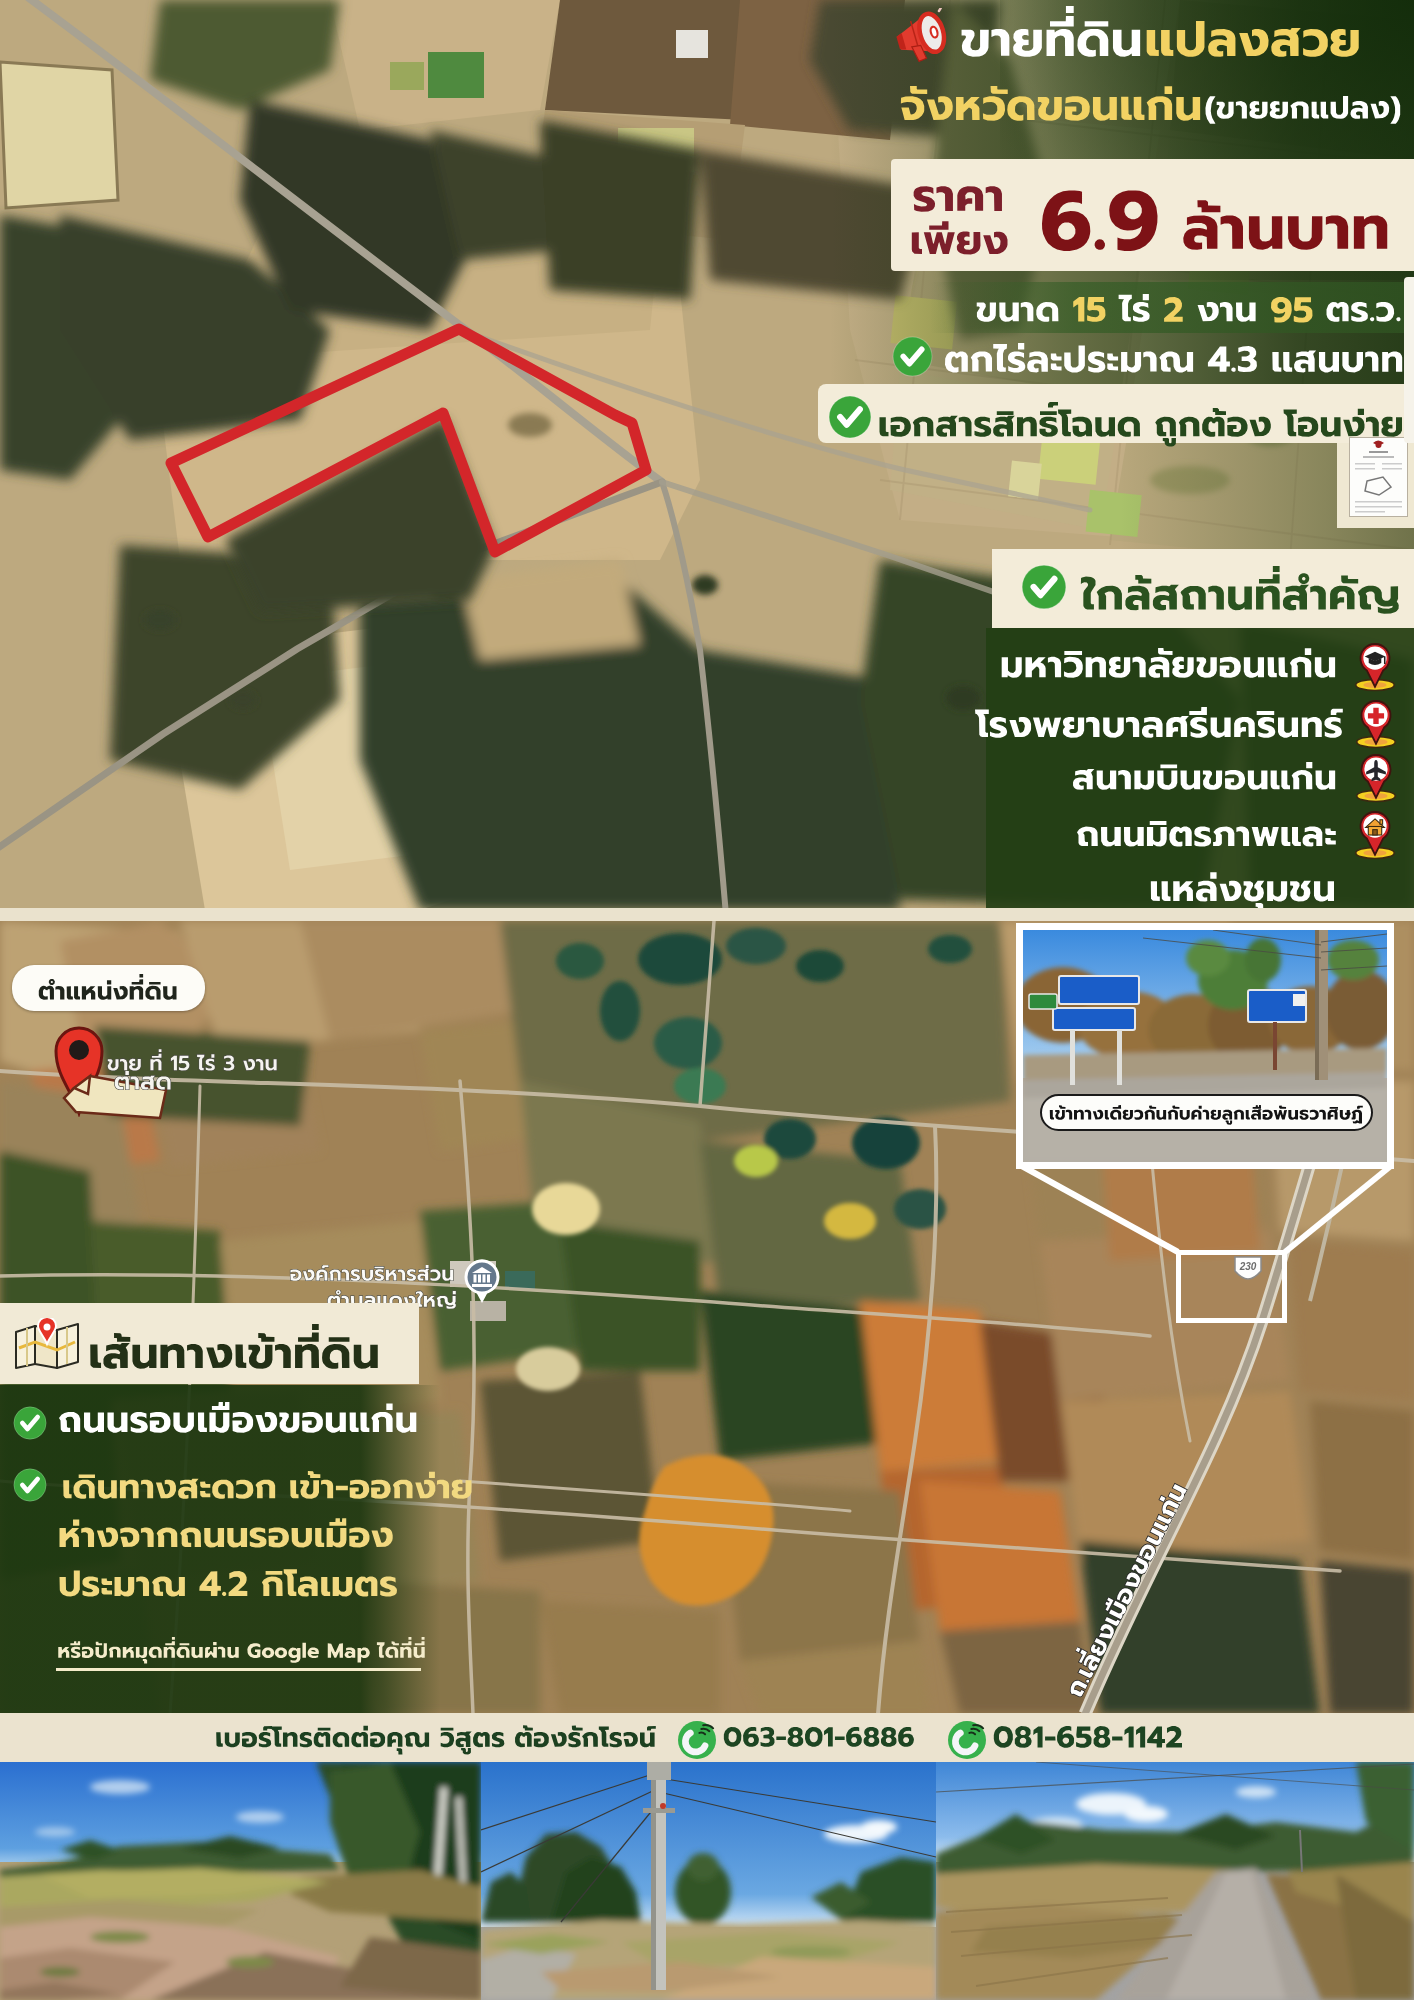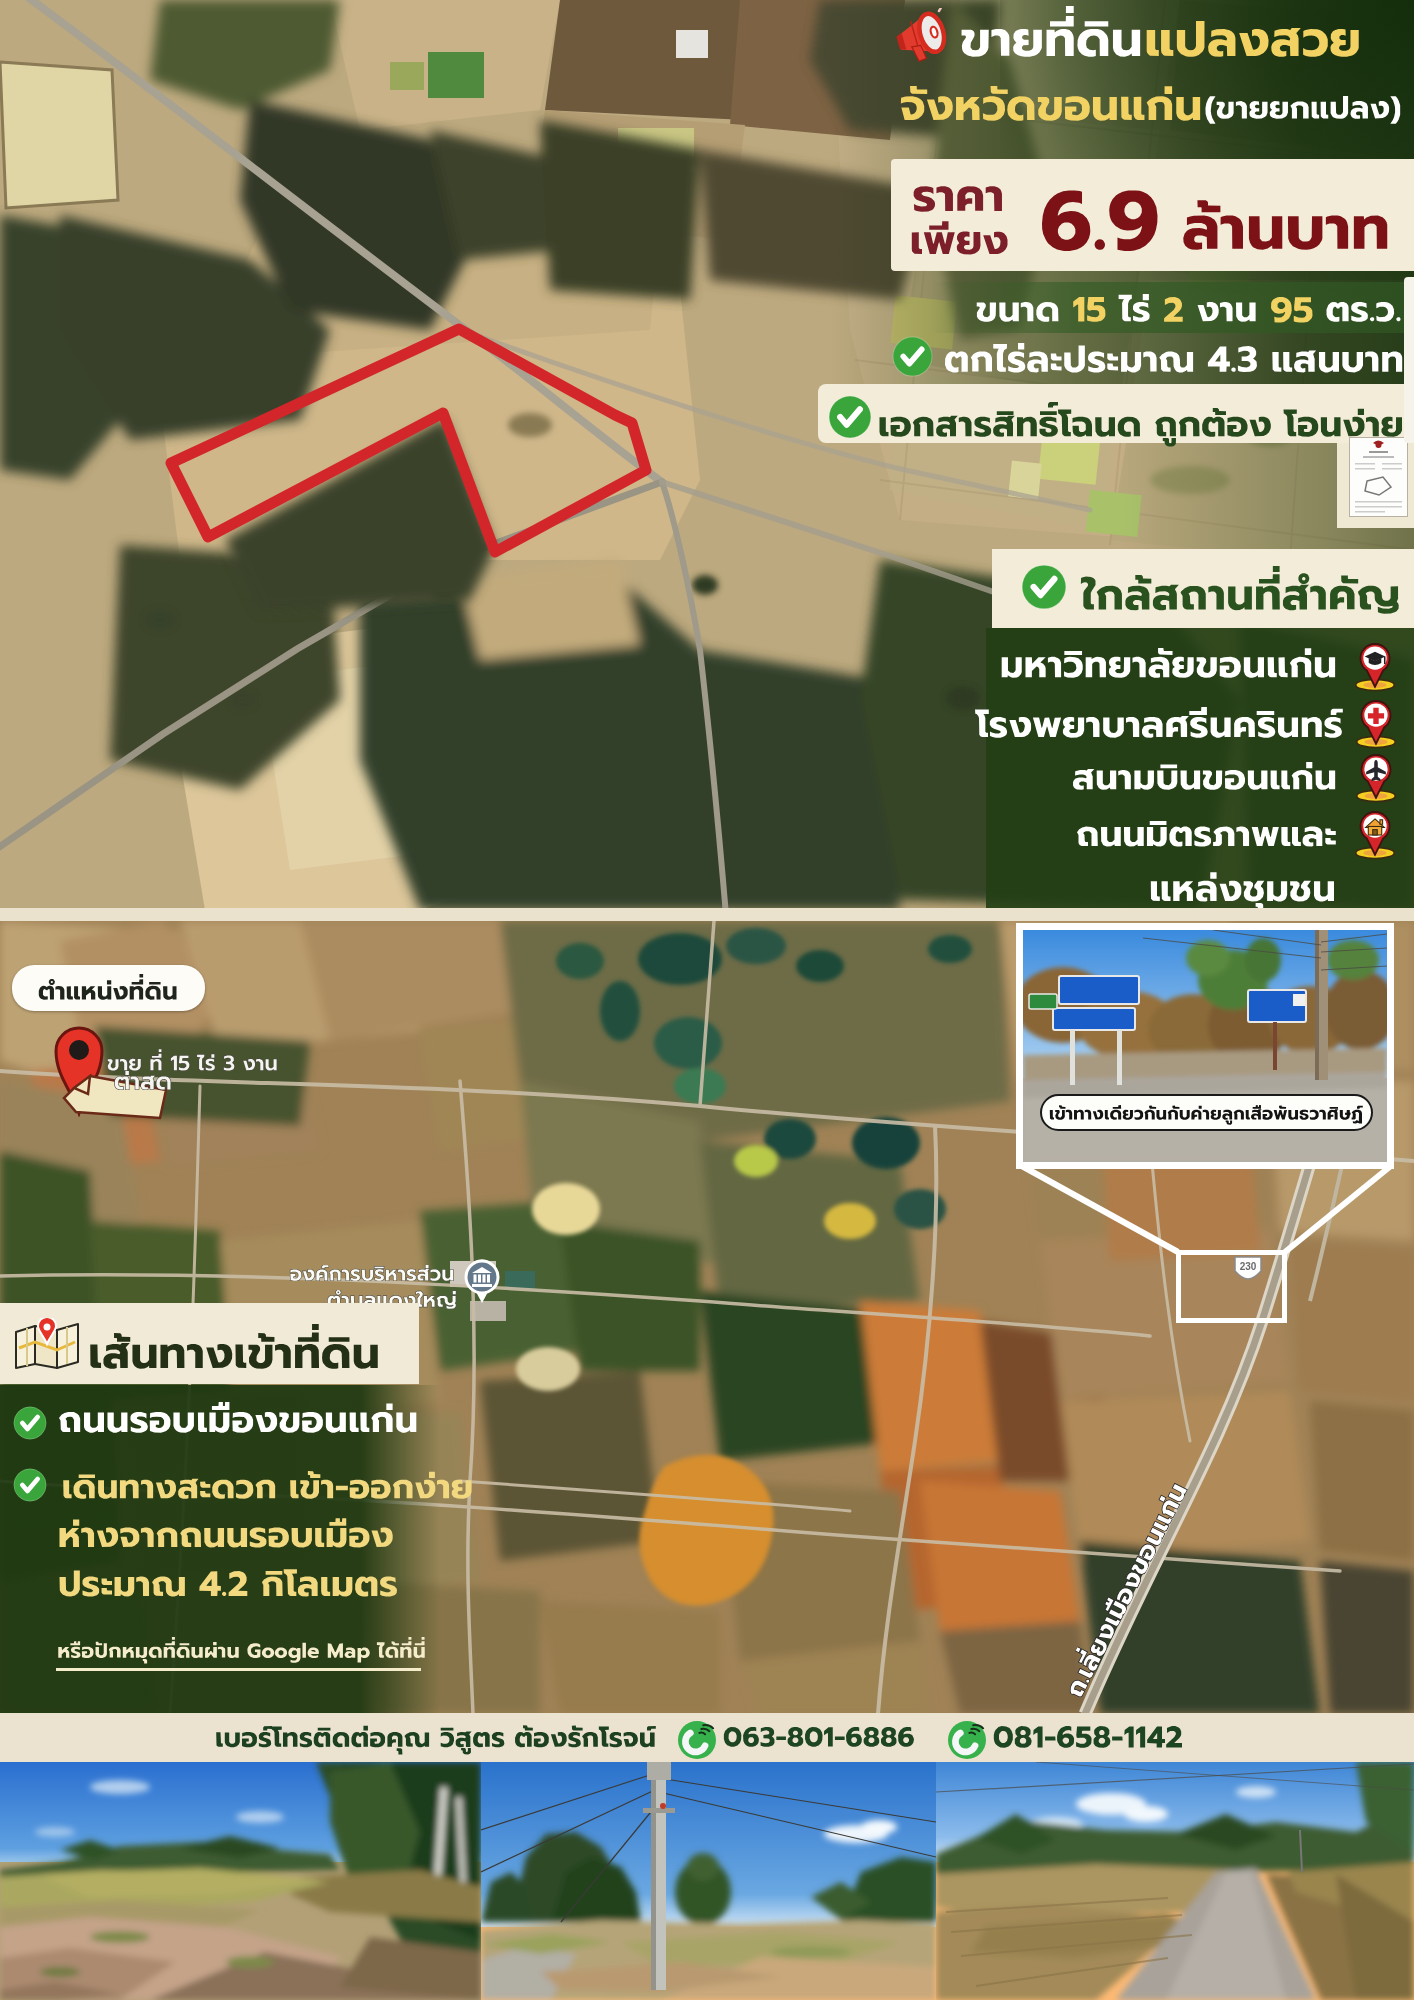--- a/index.html
+++ b/index.html
@@ -1,15 +1,15 @@
 <!DOCTYPE html>
 <html><head><meta charset="utf-8"><title>land</title>
 <style>
 html,body{margin:0;padding:0;background:#fff;font-family:"Liberation Sans",sans-serif;}
-#page{position:relative;width:1414px;height:2000px;overflow:hidden;background:#fdba74;}
+#page{position:relative;width:1414px;height:2000px;overflow:hidden;background:#a3a3a3;font-style:italic;}
 </style></head><body>
 <div id="page">
 
 <div style="position:absolute;left:0px;top:0px;line-height:0"><svg width="1414" height="921" viewBox="0 0 1414 921">
 <defs>
 <filter id="b6" x="-20%" y="-20%" width="140%" height="140%">
             <feGaussianBlur stdDeviation="6"></feGaussianBlur>
           </filter>
 <filter id="b3" x="-20%" y="-20%" width="140%" height="140%">
             <feGaussianBlur stdDeviation="3"></feGaussianBlur>

